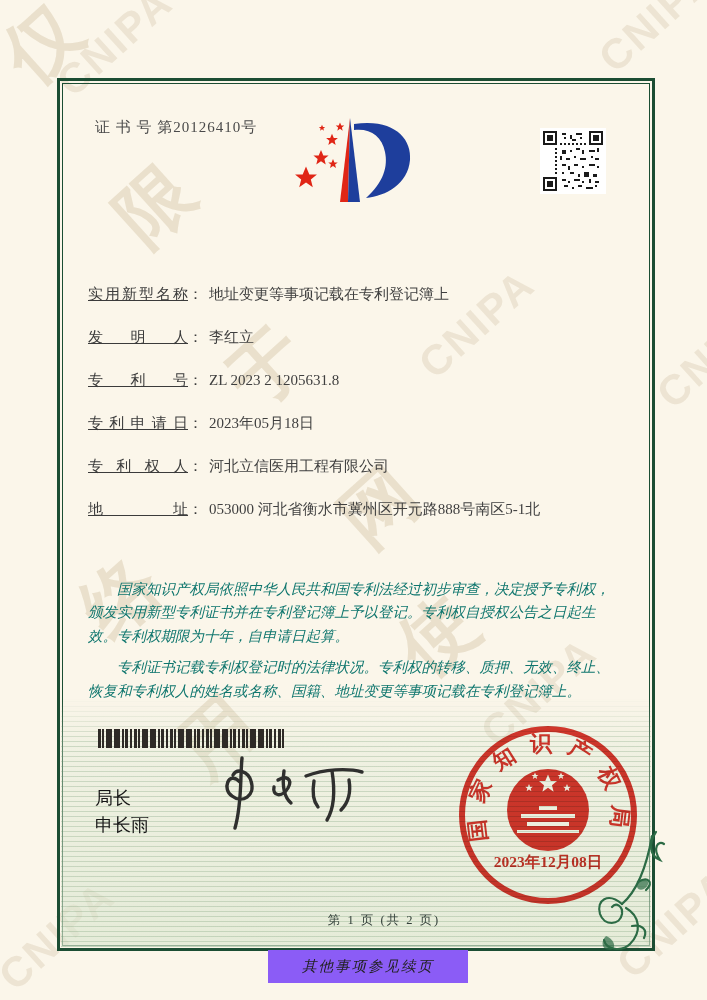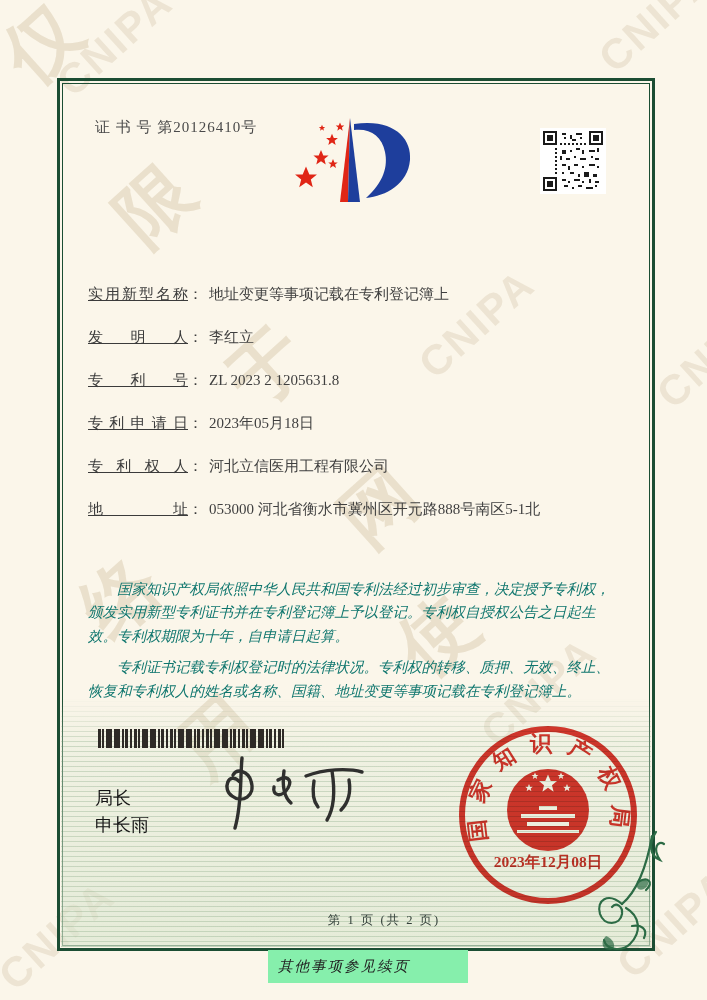--- a/index.html
+++ b/index.html
@@ -52,21 +52,21 @@
   .sig-block{position:absolute;left:95px;top:785px;z-index:4;
       font-family:"Liberation Sans","DejaVu Sans",sans-serif;
       font-size:18px;color:#161616;line-height:27px;font-weight:500;}
   .signature{position:absolute;left:205px;top:752px;width:180px;height:85px;z-index:4;}
   .seal{position:absolute;left:455px;top:722px;width:186px;height:186px;z-index:5;
       mix-blend-mode:multiply;opacity:.93;}
   .flourish{position:absolute;left:592px;top:830px;width:76px;height:126px;z-index:6;}
   .page-number{position:absolute;left:57px;top:912px;width:592px;text-align:center;
       font-size:12.5px;color:#33403a;letter-spacing:2px;z-index:3;padding-left:31px;}
   .continuation{position:absolute;left:268px;top:950px;width:180px;z-index:6;
-      background:#86efac;padding:7px 10px;font-size:14.5px;
+      background:#8b5cf6;padding:7px 10px;text-align:center;font-size:14.5px;
       color:#222;font-style:italic;letter-spacing:2px;}
 </style>
 </head>
 <body>
 
 <div class="page">
 
   <span class="wm" style="left:6px;top:6px">仅</span>
   <span class="wm" style="left:118px;top:168px">限</span>
   <span class="wm" style="left:230px;top:330px">于</span>

